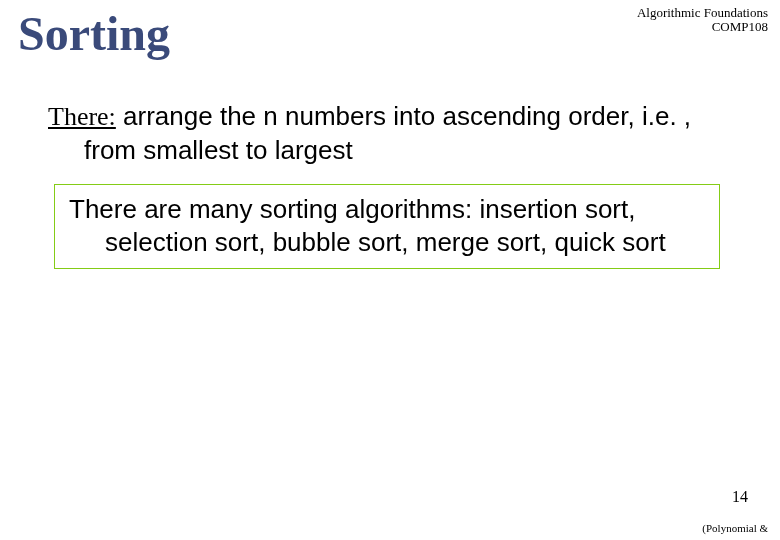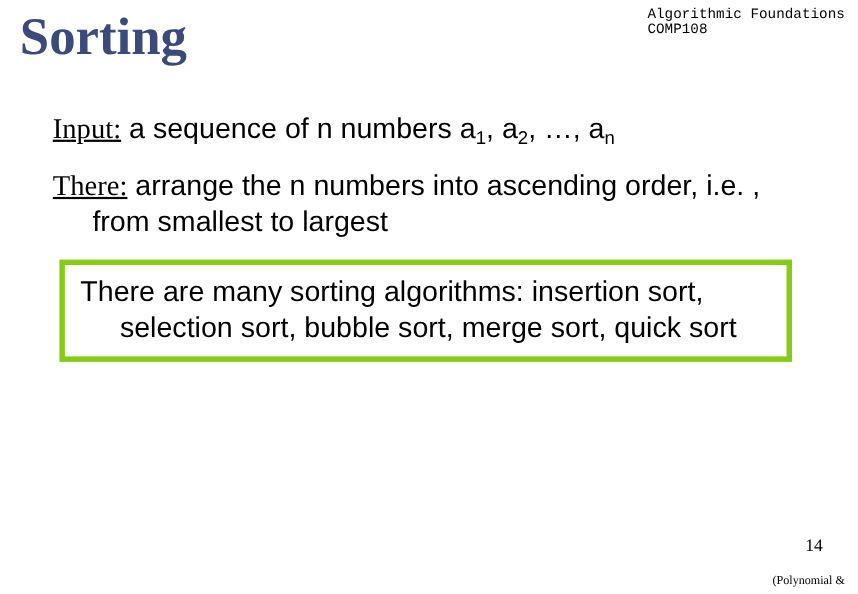--- a/index.html
+++ b/index.html
@@ -9,25 +9,25 @@
     height: 540px;
     background: #ffffff;
     font-family: "Comic Sans MS", "Comic Sans", cursive, sans-serif;
     overflow: hidden;
     position: relative;
   }
   .header-right {
     position: absolute;
     top: 6px;
     right: 12px;
-    text-align: left;
+    text-align: right;
     font-size: 13px;
     line-height: 1.1;
     color: #000;
-    font-family: Liberation Mono, monospace;
+    font-family: Liberation Serif, serif;
   }
   .title {
     position: absolute;
     top: 6px;
     left: 18px;
     font-size: 48px;
     font-weight: bold;
     color: #3a4a7a;
     font-family: "Comic Sans MS", cursive;
   }
@@ -50,21 +50,21 @@
   .indent {
     padding-left: 36px;
     text-indent: -36px;
   }
   .sub {
     font-size: 0.65em;
     vertical-align: sub;
     line-height: 0;
   }
   .box {
-    border: 5px solid #84cc16;
+    border: 1px solid #84cc16;
     padding: 8px 14px 10px 14px;
     margin-top: 6px;
     margin-left: 6px;
     margin-right: 20px;
     font-size: 26px;
   }
   .box-inner {
     padding-left: 36px;
     text-indent: -36px;
   }
@@ -90,23 +90,20 @@
 
 <div class="header-right">
   <div>Algorithmic Foundations</div>
   <div>COMP108</div>
 </div>
 
 <div class="title">Sorting</div>
 
 <div class="body">
 
-  <div class="para indent">
-    <span class="label">Input:</span><span> a sequence of n numbers a</span><span class="sub">1</span><span>, a</span><span class="sub">2</span><span>, …, a</span><span class="sub">n</span>
-  </div>
 
   <div class="para indent">
     <span class="label">There:</span><span> arrange the n numbers into ascending order, i.e. , from smallest to largest</span>
   </div>
 
 
   <div class="box">
     <div class="box-inner">There are many sorting algorithms: insertion sort, selection sort, bubble sort, merge sort, quick sort</div>
   </div>
 

